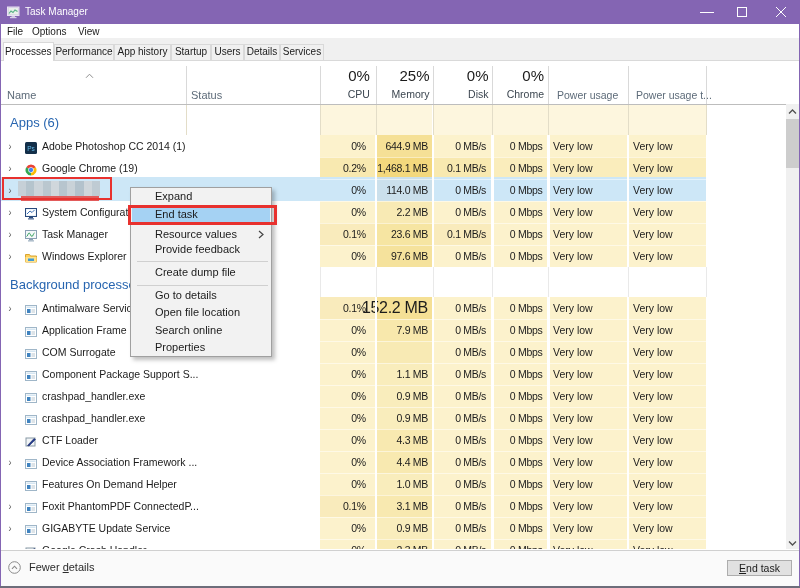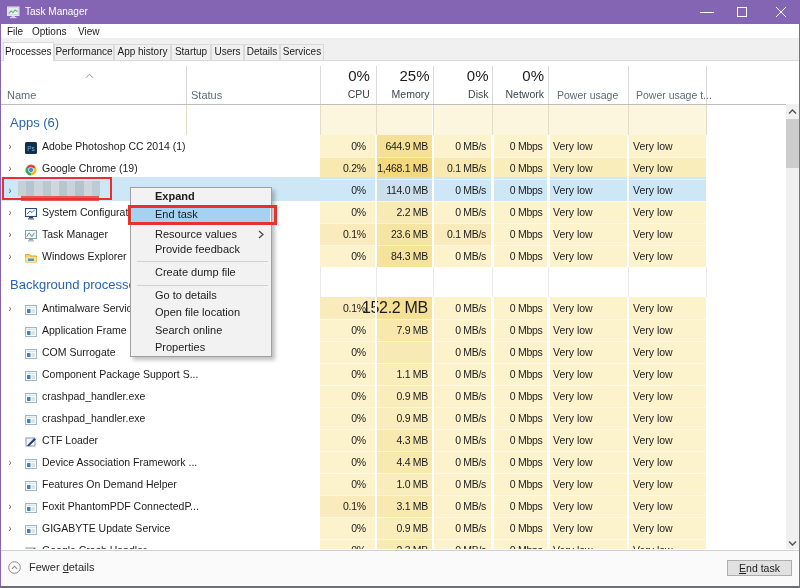--- a/index.html
+++ b/index.html
@@ -75,21 +75,21 @@
   </svg>
 <div class="t hdrname" style="left:7px;top:88px;line-height:14px;">Name</div>
 <div class="t hdrname" style="left:191px;top:88px;line-height:14px;">Status</div>
 <div class="t" style="right:430.2px;top:68px;line-height:16px;font-size:15px;color:#1b1b1b">0%</div>
 <div class="t" style="right:370.5px;top:68px;line-height:16px;font-size:15px;color:#1b1b1b">25%</div>
 <div class="t" style="right:311.5px;top:68px;line-height:16px;font-size:15px;color:#1b1b1b">0%</div>
 <div class="t" style="right:256px;top:68px;line-height:16px;font-size:15px;color:#1b1b1b">0%</div>
 <div class="t" style="right:430.2px;top:87px;line-height:14px;color:#3c4650;font-size:10.5px">CPU</div>
 <div class="t" style="right:370.5px;top:87px;line-height:14px;color:#3c4650;font-size:10.5px">Memory</div>
 <div class="t" style="right:311.5px;top:87px;line-height:14px;color:#3c4650;font-size:10.5px">Disk</div>
-<div class="t" style="right:256px;top:87px;line-height:14px;color:#3c4650;font-size:10.5px">Network</div>
+<div class="t" style="right:256px;top:87px;line-height:14px;color:#3c4650;font-size:10.5px">Chrome</div>
 <div class="t hdrname" style="left:557px;top:88px;line-height:14px;font-size:10.5px">Power usage</div>
 <div class="t hdrname" style="left:636px;top:88px;line-height:14px;font-size:10.5px">Power usage t...</div>
 <div class="abs" style="left:319.5px;top:104.5px;width:56.3px;height:30px;background:#fdf6de"></div>
 <div class="abs" style="left:375.8px;top:104.5px;width:56.7px;height:30px;background:#fdf6de"></div>
 <div class="abs" style="left:432.5px;top:104.5px;width:59.5px;height:30px;background:#fdf6de"></div>
 <div class="abs" style="left:492px;top:104.5px;width:56px;height:30px;background:#fdf6de"></div>
 <div class="abs" style="left:548px;top:104.5px;width:79.5px;height:30px;background:#fdf6de"></div>
 <div class="abs" style="left:627.5px;top:104.5px;width:78.5px;height:30px;background:#fdf6de"></div>
 <div class="abs" style="left:186px;top:104.5px;width:1px;height:30px;background:#e3ddc8"></div>
 <div class="abs" style="left:319.5px;top:104.5px;width:1px;height:30px;background:#e3ddc8"></div>
@@ -197,21 +197,21 @@
 <div class="abs" style="left:548px;top:244.5px;width:79.5px;height:22px;background:#fcf2cc"></div>
 <div class="abs" style="left:627.5px;top:244.5px;width:78.5px;height:22px;background:#fcf2cc"></div>
 <div class="chev" style="left:8.5px;top:244.5px;line-height:22px;">›</div>
 <div class="abs" style="left:24.5px;top:249.5px;width:12px;height:12px"><svg width="12" height="12" viewBox="0 0 12 12">
       <path d="M0.5 2.5h4l1 1.5h6v6h-11z" fill="#ffd05c" stroke="#d9a430"></path>
       <path d="M0.5 5h11v5h-11z" fill="#ffe28a"></path>
       <rect x="3" y="6.5" width="6" height="2.5" fill="#3f9bd8"></rect>
     </svg></div>
 <div class="t" style="left:42px;top:244.5px;line-height:22px;font-size:10.5px">Windows Explorer</div>
 <div class="t" style="right:434.2px;top:244.5px;line-height:22px;font-size:10.5px;letter-spacing:-0.3px">0%</div>
-<div class="t" style="right:372px;top:244.5px;line-height:22px;font-size:10.5px;letter-spacing:-0.3px">84.3 MB</div>
+<div class="t" style="right:372px;top:244.5px;line-height:22px;font-size:10.5px;letter-spacing:-0.3px">97.6 MB</div>
 <div class="t" style="right:314px;top:244.5px;line-height:22px;font-size:10.5px;letter-spacing:-0.3px">0 MB/s</div>
 <div class="t" style="right:257.5px;top:244.5px;line-height:22px;font-size:10.5px;letter-spacing:-0.3px">0 Mbps</div>
 <div class="t" style="left:553px;top:244.5px;line-height:22px;font-size:10.5px">Very low</div>
 <div class="t" style="left:633px;top:244.5px;line-height:22px;font-size:10.5px">Very low</div>
 <div class="grp" style="left:10px;top:273px;line-height:24px;">Background processes (101)</div>
 <div class="abs" style="left:186px;top:266.5px;width:1px;height:30.5px;background:#e9e9e9"></div>
 <div class="abs" style="left:319.5px;top:266.5px;width:1px;height:30.5px;background:#e9e9e9"></div>
 <div class="abs" style="left:375.8px;top:266.5px;width:1px;height:30.5px;background:#e9e9e9"></div>
 <div class="abs" style="left:432.5px;top:266.5px;width:1px;height:30.5px;background:#e9e9e9"></div>
 <div class="abs" style="left:492px;top:266.5px;width:1px;height:30.5px;background:#e9e9e9"></div>
@@ -490,21 +490,21 @@
 <div class="abs" style="left:50.8px;top:181px;width:8.2px;height:15px;background:#d0d7dc"></div>
 <div class="abs" style="left:59px;top:181px;width:8.2px;height:15px;background:#b7c5ce"></div>
 <div class="abs" style="left:67.2px;top:181px;width:8.2px;height:15px;background:#c9d2d8"></div>
 <div class="abs" style="left:75.4px;top:181px;width:8.2px;height:15px;background:#b3c2cc"></div>
 <div class="abs" style="left:83.6px;top:181px;width:8.2px;height:15px;background:#cfd6db"></div>
 <div class="abs" style="left:91.8px;top:181px;width:8.2px;height:15px;background:#bfcbd3"></div>
 <div class="abs" style="left:21px;top:196px;width:78px;height:4.5px;background:#e25b5b"></div>
 <div class="abs" style="left:1.5px;top:177px;width:110px;height:23px;border:2.5px solid #e8312e;box-sizing:border-box"></div>
 <div class="abs" style="left:129.6px;top:186.6px;width:142.5px;height:170.5px;background:#f2f2f2;border:1px solid #a0a0a0;box-sizing:border-box;box-shadow:2.5px 2.5px 4px rgba(0,0,0,0.25)"></div>
 <div class="abs" style="left:131.6px;top:206.5px;width:138.5px;height:16.5px;background:#a5d2f3"></div>
-<div class="t" style="left:155px;top:187.9px;line-height:17px;font-weight:bold;font-size:11px">Expand</div>
+<div class="t" style="left:155px;top:187.9px;line-height:17px;font-weight:normal;font-size:11px">Expand</div>
 <div class="t" style="left:155px;top:205.6px;line-height:17px;font-weight:normal;font-size:11px">End task</div>
 <div class="t" style="left:155px;top:225.5px;line-height:17px;font-weight:normal;font-size:11px">Resource values</div>
 <svg class="abs" style="left:258px;top:229.5px" width="6" height="9" viewBox="0 0 6 9">
     <path d="M1 1L5 4.5 1 8" stroke="#444" fill="none" stroke-width="1.2"></path>
   </svg>
 <div class="t" style="left:155px;top:241.4px;line-height:17px;font-weight:normal;font-size:11px">Provide feedback</div>
 <div class="abs" style="left:137px;top:261px;width:131px;height:1px;background:#d0d0d0"></div>
 <div class="t" style="left:155px;top:264.1px;line-height:17px;font-weight:normal;font-size:11px">Create dump file</div>
 <div class="abs" style="left:137px;top:284.8px;width:131px;height:1px;background:#d0d0d0"></div>
 <div class="t" style="left:155px;top:287.1px;line-height:17px;font-weight:normal;font-size:11px">Go to details</div>

